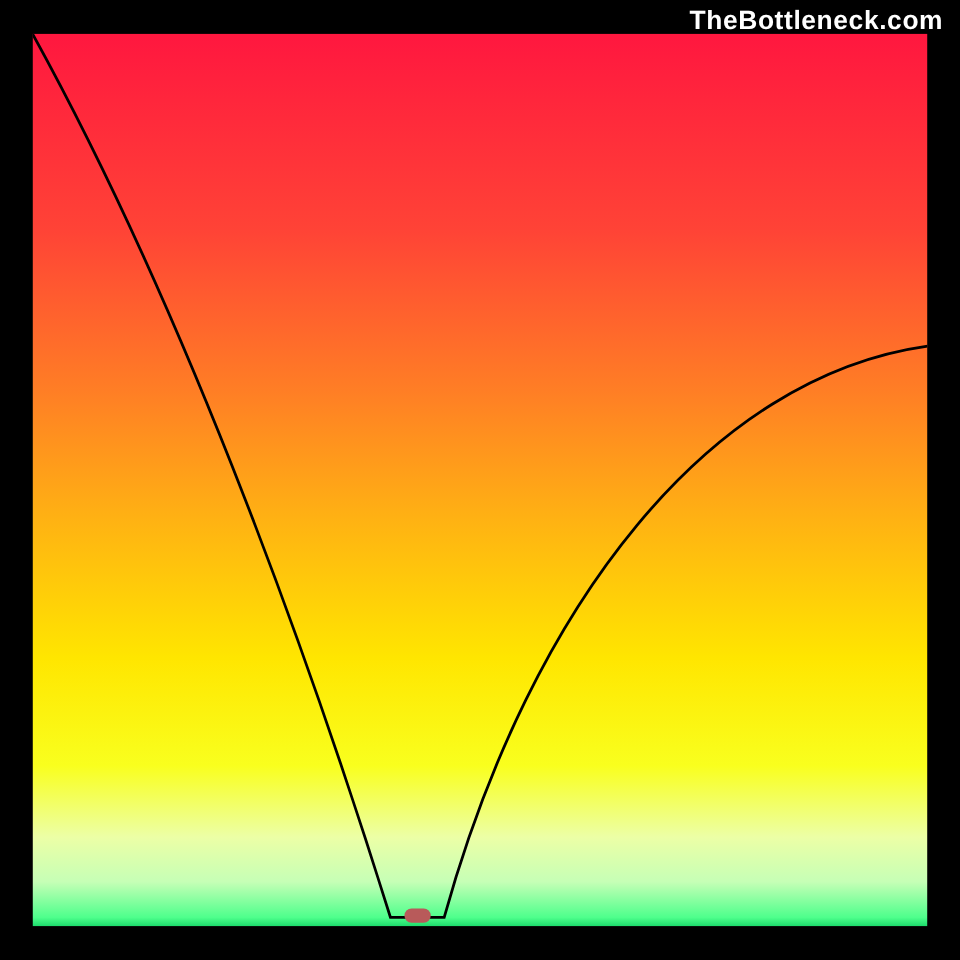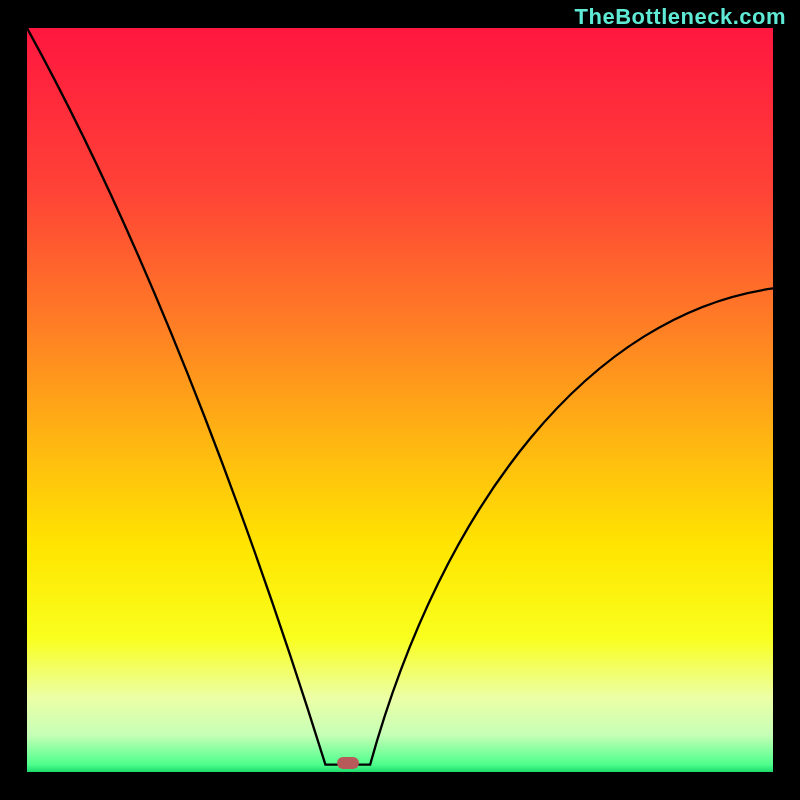--- a/index.html
+++ b/index.html
@@ -12,21 +12,21 @@
   }
   .chart-container {
     position: relative;
     width: 800px;
     height: 800px;
   }
   .header-label {
     position: absolute;
     top: 4px;
     right: 14px;
-    color: #5eead4;
+    color: #ffffff;
     font-family: Arial, Helvetica, sans-serif;
     font-size: 22px;
     font-weight: bold;
     z-index: 10;
     letter-spacing: 0.5px;
   }
   .plot-area {
     position: absolute;
     left: 27px;
     top: 28px;

